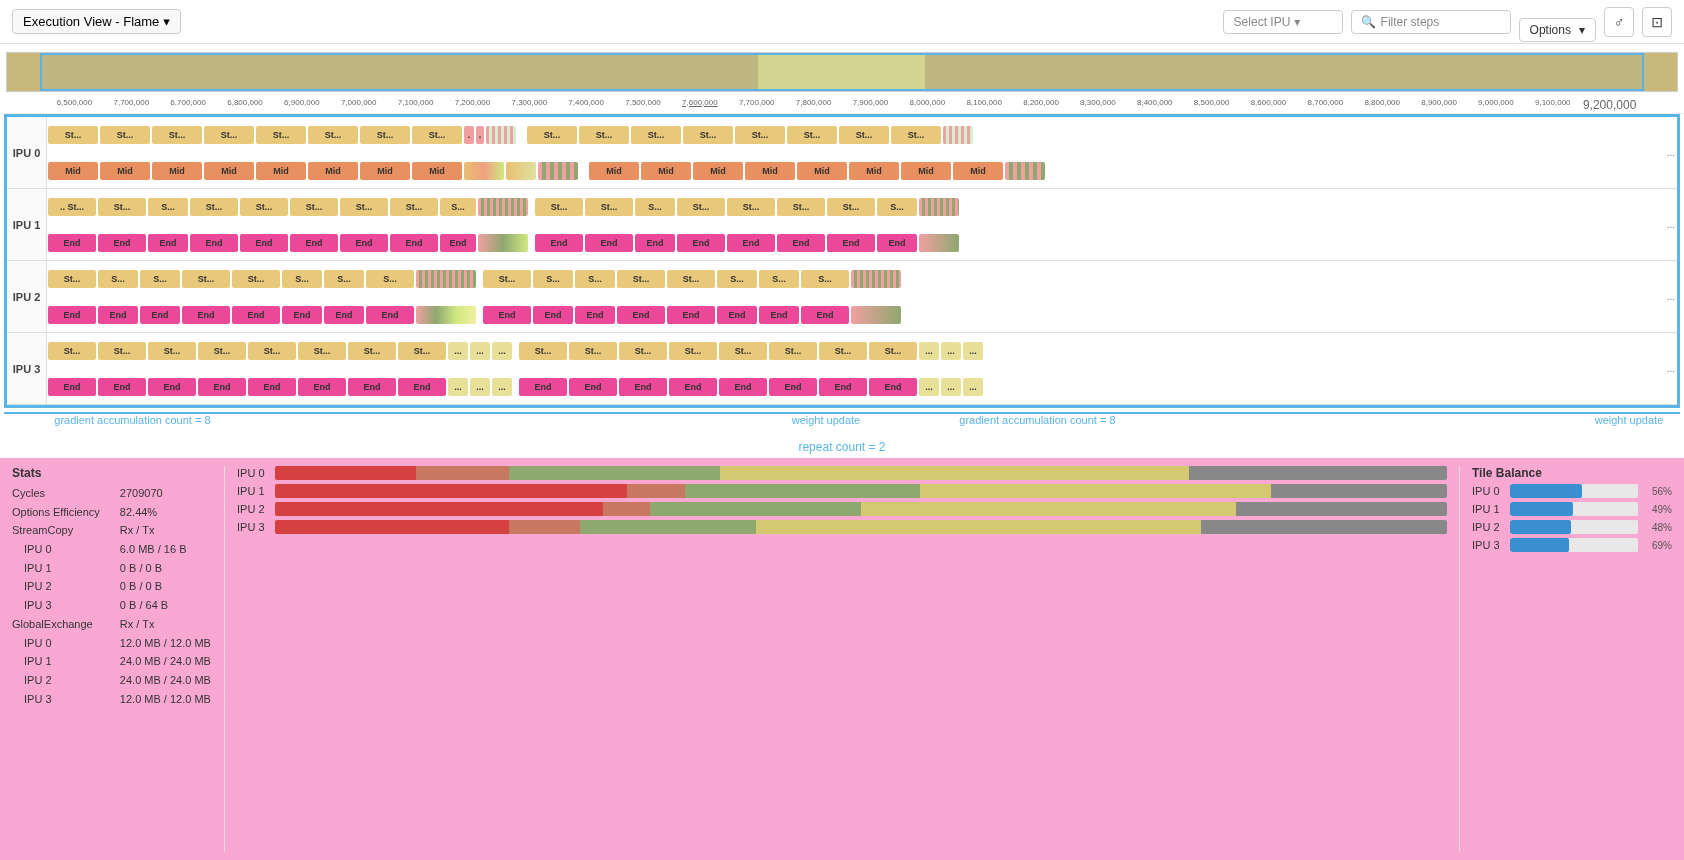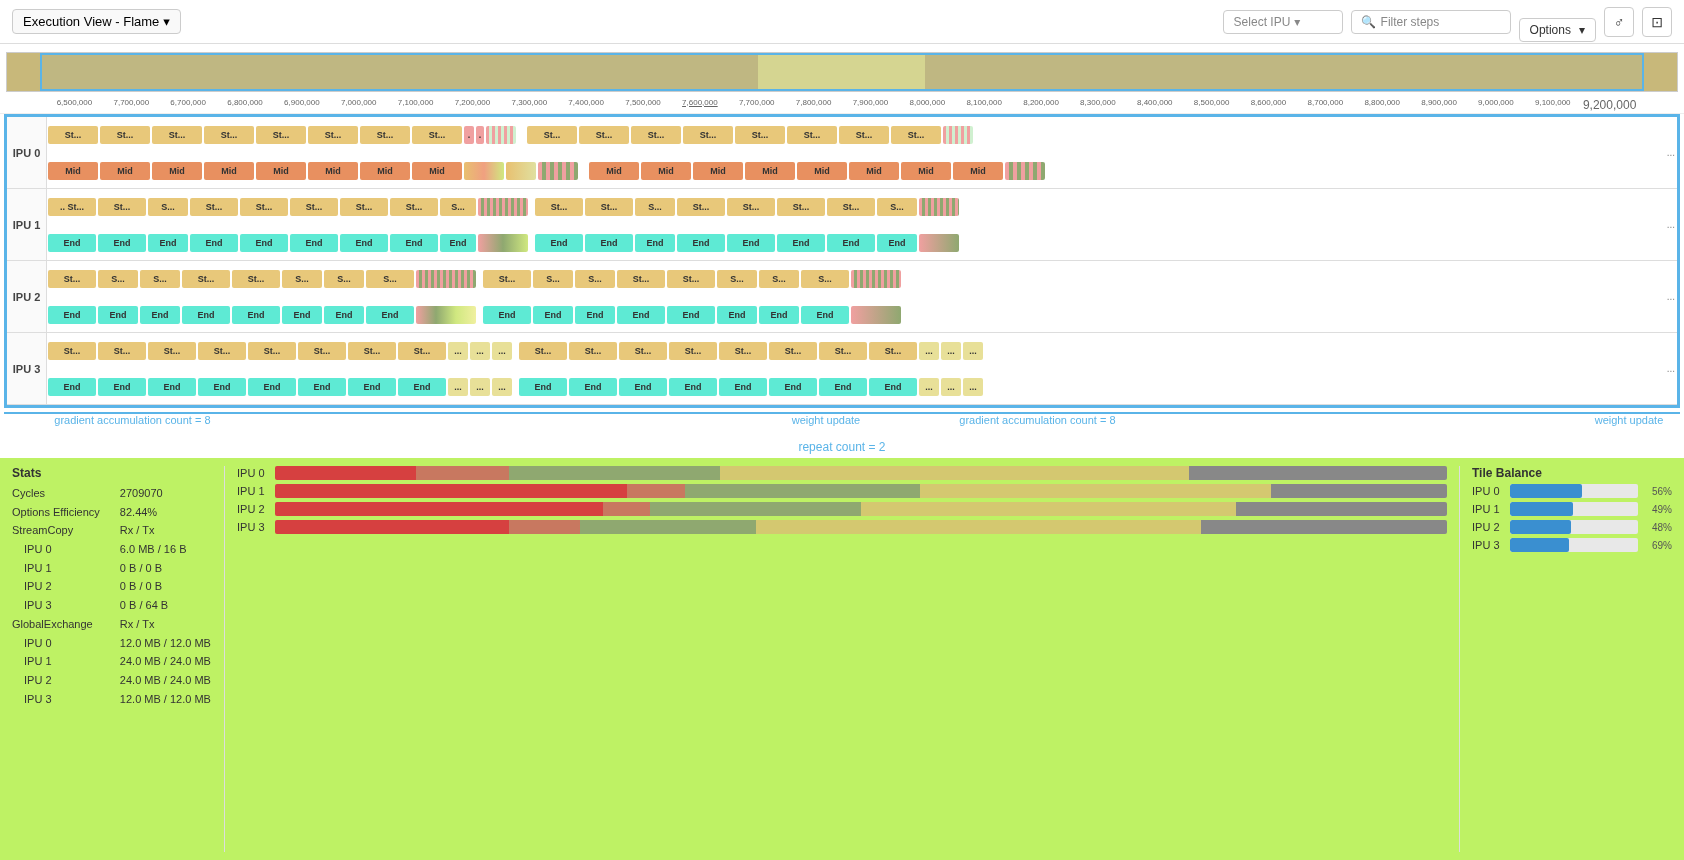--- a/index.html
+++ b/index.html
@@ -27,34 +27,34 @@
     .axis-tick { font-size: 9px; color: #666; flex: 1; text-align: center; white-space: nowrap; }
     .ipu-row { display: flex; flex: 1; border-bottom: 1px solid #ddd; }
     .ipu-label { width: 40px; display: flex; align-items: center; justify-content: center; font-size: 11px; font-weight: 600; color: #444; border-right: 1px solid #ddd; background: #fafafa; flex-shrink: 0; }
     .ipu-content { flex: 1; position: relative; overflow: hidden; }
 
     
     .flame-row { display: flex; height: 50%; align-items: center; overflow: hidden; }
     .flame-block { height: 18px; margin: 1px; border-radius: 2px; display: flex; align-items: center; justify-content: center; font-size: 9px; font-weight: 600; color: #333; white-space: nowrap; overflow: hidden; flex-shrink: 0; }
     .block-st { background: #e8c87a; }
     .block-mid { background: #e89060; }
-    .block-end { background: #5eead4; }
+    .block-end { background: #ec4899; }
     .block-pink { background: #f0a0a0; }
     .block-dots { background: #e8e098; }
 
     
     .repeat-row { height: 22px; display: flex; align-items: center; justify-content: center; background: #fff; color: #5ab4e8; font-size: 12px; font-weight: 500; }
 
     
     .tabs-row { display: flex; align-items: center; padding: 4px 8px; border-bottom: 1px solid #ddd; background: #fff; height: 32px; }
     .tab { padding: 2px 12px; cursor: pointer; font-size: 12px; border-bottom: 2px solid transparent; color: #666; }
     .tab.active { color: #2b7fd4; border-bottom-color: #2b7fd4; font-weight: 500; }
 
     
-    .stats-section { display: flex; padding: 8px 12px; background: #bef264; gap: 0; flex: 1; overflow: hidden; }
+    .stats-section { display: flex; padding: 8px 12px; background: #f9a8d4; gap: 0; flex: 1; overflow: hidden; }
     .stats-col { min-width: 200px; }
     .stats-title { font-weight: 700; font-size: 12px; margin-bottom: 4px; }
 
     
     .cycle-col { flex: 1; min-width: 400px; }
     .cycle-row { display: flex; align-items: center; gap: 6px; margin-bottom: 4px; font-size: 11px; }
     .cycle-label { width: 32px; }
     .cycle-bar-container { flex: 1; height: 14px; display: flex; overflow: hidden; border-radius: 2px; }
     .cycle-seg { height: 100%; }
 

